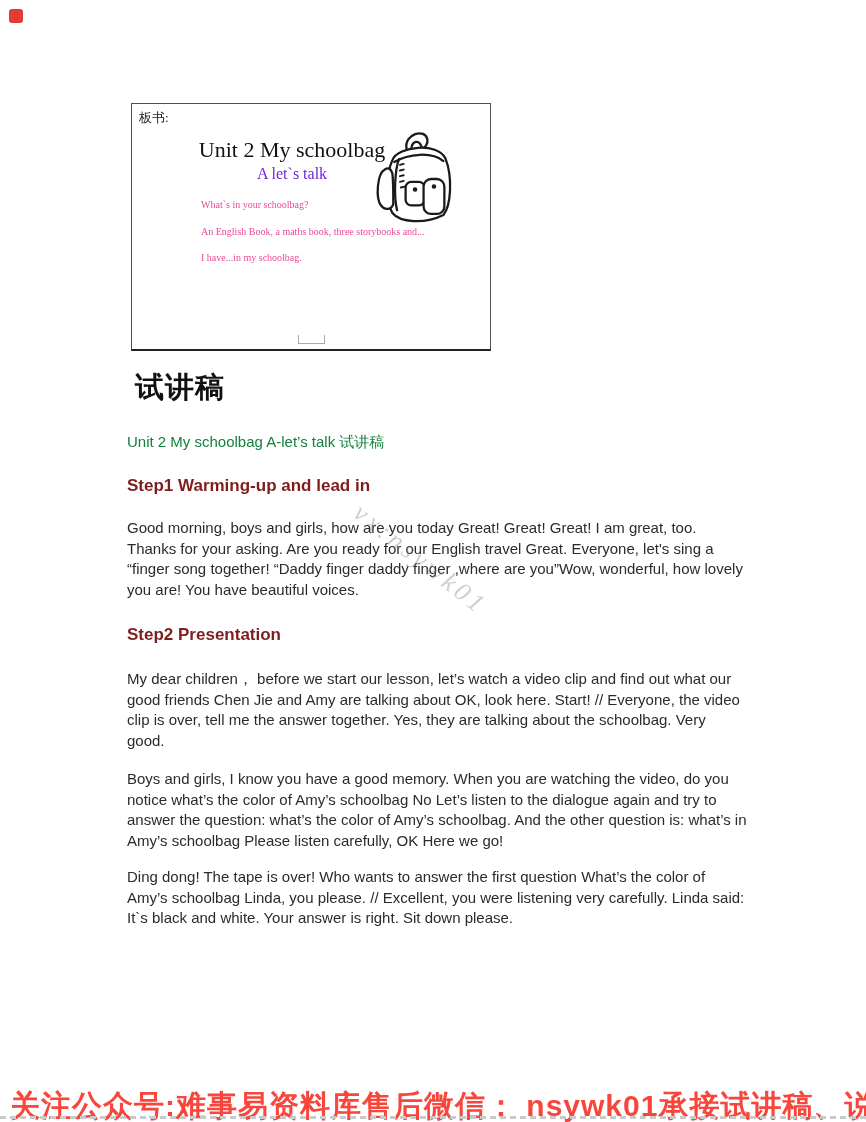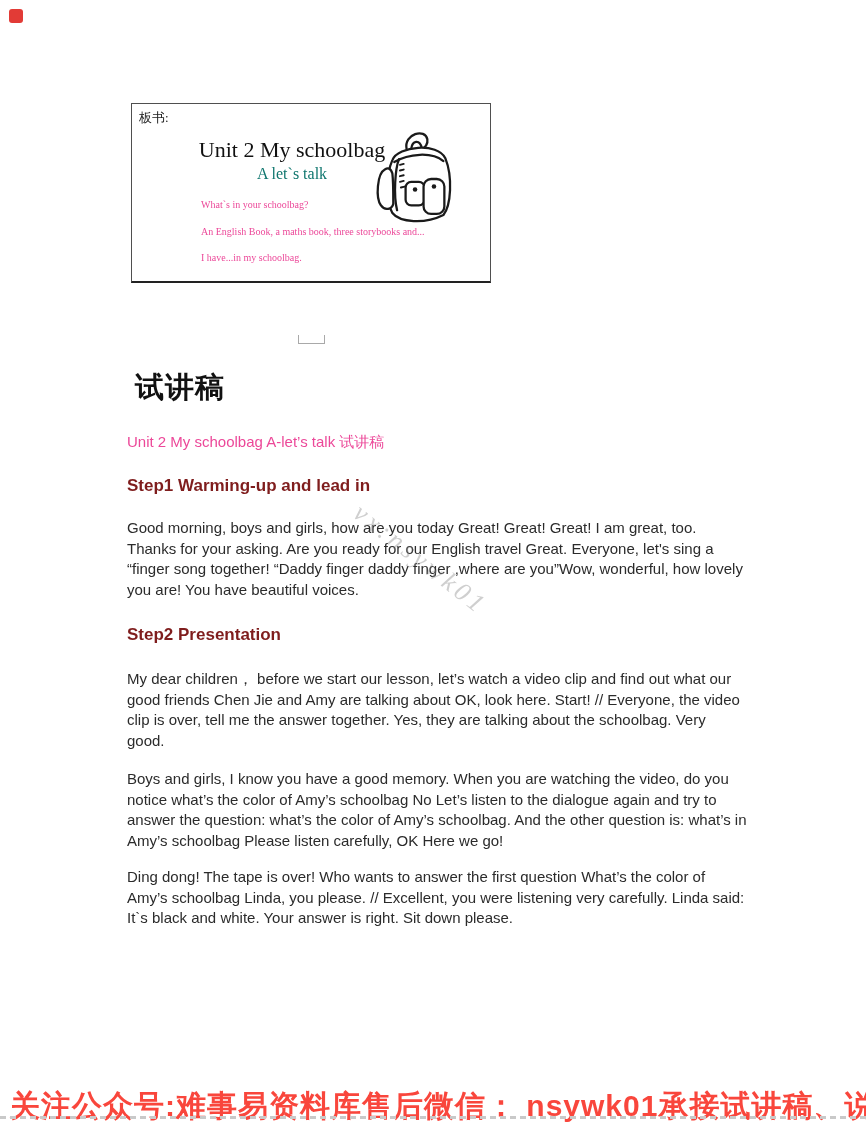--- a/index.html
+++ b/index.html
@@ -4,44 +4,44 @@
 <style>
   html,body{margin:0;padding:0;background:#fff;}
   .page{position:relative;width:866px;height:1122px;background:#ffffff;overflow:hidden;
         font-family:"Liberation Sans",sans-serif;color:#262626;}
 
   
   .red-marker{position:absolute;left:9px;top:9px;width:14px;height:14px;
               background:#e23b36;border-radius:3px;}
 
   
-  .board-box{position:absolute;left:131px;top:103px;width:360px;height:180px;
+  .board-box{position:absolute;left:131px;top:103px;width:360px;height:248px;
              border:1px solid #4f4f4f;border-bottom:2px solid #222;background:#fff;box-sizing:border-box;}
   .board-label{position:absolute;left:7px;top:5px;font-size:13px;color:#222;
                font-family:"Liberation Serif",serif;}
   .board-title1{position:absolute;left:0;top:33px;width:320px;text-align:center;
                 font-family:"Liberation Serif",serif;font-size:22px;color:#111;}
   .board-title2{position:absolute;left:0;top:61px;width:320px;text-align:center;
-                font-family:"Liberation Serif",serif;font-size:16px;color:#0f766e;}
+                font-family:"Liberation Serif",serif;font-size:16px;color:#6d28d9;}
   .board-line{position:absolute;left:69px;font-family:"Liberation Serif",serif;
               font-size:10px;color:#ec4899;white-space:nowrap;}
   .bl0{top:95px;}
   .bl1{top:122px;}
   .bl2{top:148px;}
   .backpack{position:absolute;left:236px;top:23px;width:96px;height:104px;}
 
   
   .box-artifact{position:absolute;left:298px;top:335px;width:27px;height:9px;
                 border:1px solid #a9a9a9;border-top:none;background:#fff;box-sizing:border-box;}
 
   
   .content{position:absolute;left:127px;top:362px;width:620px;}
   .content h1{margin:8px;font-size:29px;line-height:35px;font-weight:bold;color:#111;
               letter-spacing:1px;}
-  .subtitle{margin:27px 0 0 0;font-size:15px;line-height:20px;color:#ec4899;}
+  .subtitle{margin:27px 0 0 0;font-size:15px;line-height:20px;color:#15803d;}
   .content h2{margin:23px 0 0 0;font-size:17px;line-height:22px;font-weight:bold;color:#7f1d1d;}
   .content h2.step2{margin-top:24px;}
   .content p.body{margin:0;font-size:15px;line-height:20.5px;color:#2b2b2b;
                   text-align:left;}
   .p1{margin-top:21px !important;}
   .p2{margin-top:20px !important;}
   .p3{margin-top:23px !important;}
   .p4{margin-top:18px !important;}
   .p5{margin-top:16px !important;}
 

